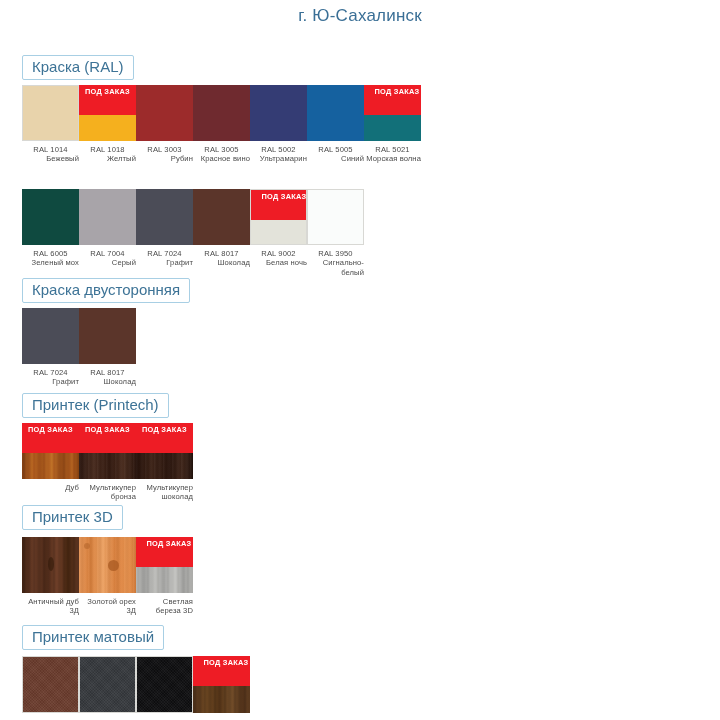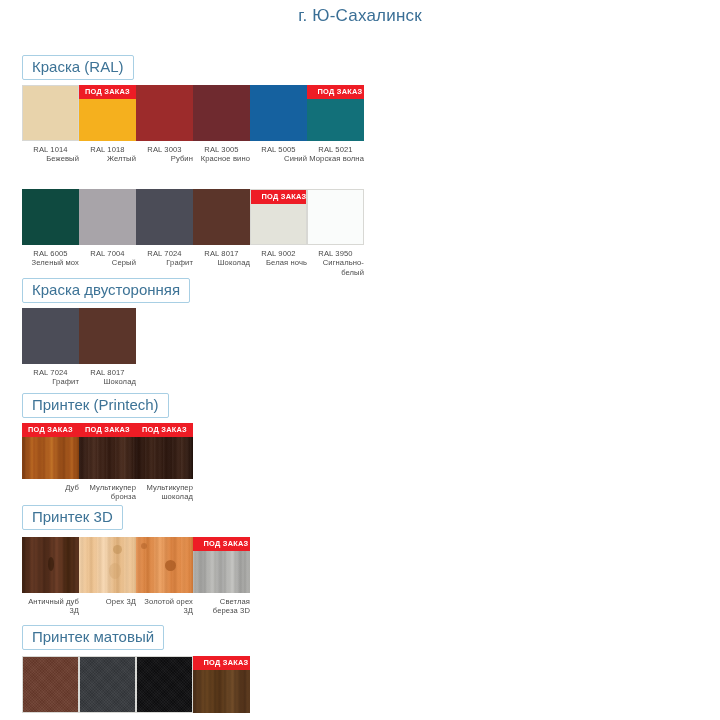--- a/index.html
+++ b/index.html
@@ -77,21 +77,21 @@
     letter-spacing: 0.1px;
   }
   .cap .l2 { display: block; text-align: right; }
 
   
   .badge {
     position: absolute;
     top: 0;
     left: 0;
     width: 57px;
-    height: 14px;
+    height: 30px;
     background: #ee1c25;
     color: #ffffff;
     font-size: 7.4px;
     font-weight: bold;
     letter-spacing: 0.25px;
     line-height: 14px;
     text-align: center;
     z-index: 5;
     white-space: nowrap;
   }
@@ -167,20 +167,27 @@
     </div>
   </div>
   <div class="cell">
     <div class="sw" style="background:#6f2a2f"></div>
     <div class="cap">
       <span>RAL 3005</span>
       <span class="l2">Красное вино</span>
     </div>
   </div>
   <div class="cell">
+    <div class="sw" style="background:#343c74"></div>
+    <div class="cap">
+      <span>RAL 5002</span>
+      <span class="l2">Ультрамарин</span>
+    </div>
+  </div>
+  <div class="cell">
     <div class="sw" style="background:#15619f"></div>
     <div class="cap">
       <span>RAL 5005</span>
       <span class="l2">Синий</span>
     </div>
   </div>
   <div class="cell">
     <div class="sw" style="background:#127079">
       <div class="badge wide">ПОД ЗАКАЗ</div>
     </div>
@@ -302,31 +309,20 @@
 
 <div class="row" style="top:537px">
   <div class="cell">
     <div class="sw" style="background:#56301c">
       <div class="tex" style="background:linear-gradient(90deg,#3e2112 0%,#613723 20%,#4a2817 42%,#6b3d27 62%,#43240f 80%,#5a3320 100%)"></div>
       <div class="grain-v"></div>
       <div class="knot" style="left:26px;top:20px;width:6px;height:14px;background:#2e1808"></div>
     </div>
     <div class="cap">
       <span class="l2">Античный дуб 3Д</span>
-    </div>
-  </div>
-  <div class="cell">
-    <div class="sw" style="background:#f0c391">
-      <div class="tex" style="background:linear-gradient(90deg,#f5d3aa 0%,#edc08c 22%,#f7d8b3 44%,#e3b37c 66%,#f2cb9d 85%,#e8bd8a 100%)"></div>
-      <div class="grain-soft"></div>
-      <div class="knot" style="left:34px;top:8px;width:9px;height:9px;background:#c08f56"></div>
-      <div class="knot" style="left:30px;top:26px;width:12px;height:16px;background:#cfa06a;opacity:.35"></div>
-    </div>
-    <div class="cap">
-      <span class="l2">Орех 3Д</span>
     </div>
   </div>
   <div class="cell">
     <div class="sw" style="background:#e08a47">
       <div class="tex" style="background:linear-gradient(90deg,#e79556 0%,#d87f3b 20%,#eda263 42%,#d97f3c 64%,#e8924e 84%,#d57c39 100%)"></div>
       <div class="grain-soft"></div>
       <div class="knot" style="left:5px;top:6px;width:6px;height:6px;background:#b0632a"></div>
       <div class="knot" style="left:29px;top:23px;width:11px;height:11px;background:#a85a22;opacity:.75"></div>
     </div>
     <div class="cap">

